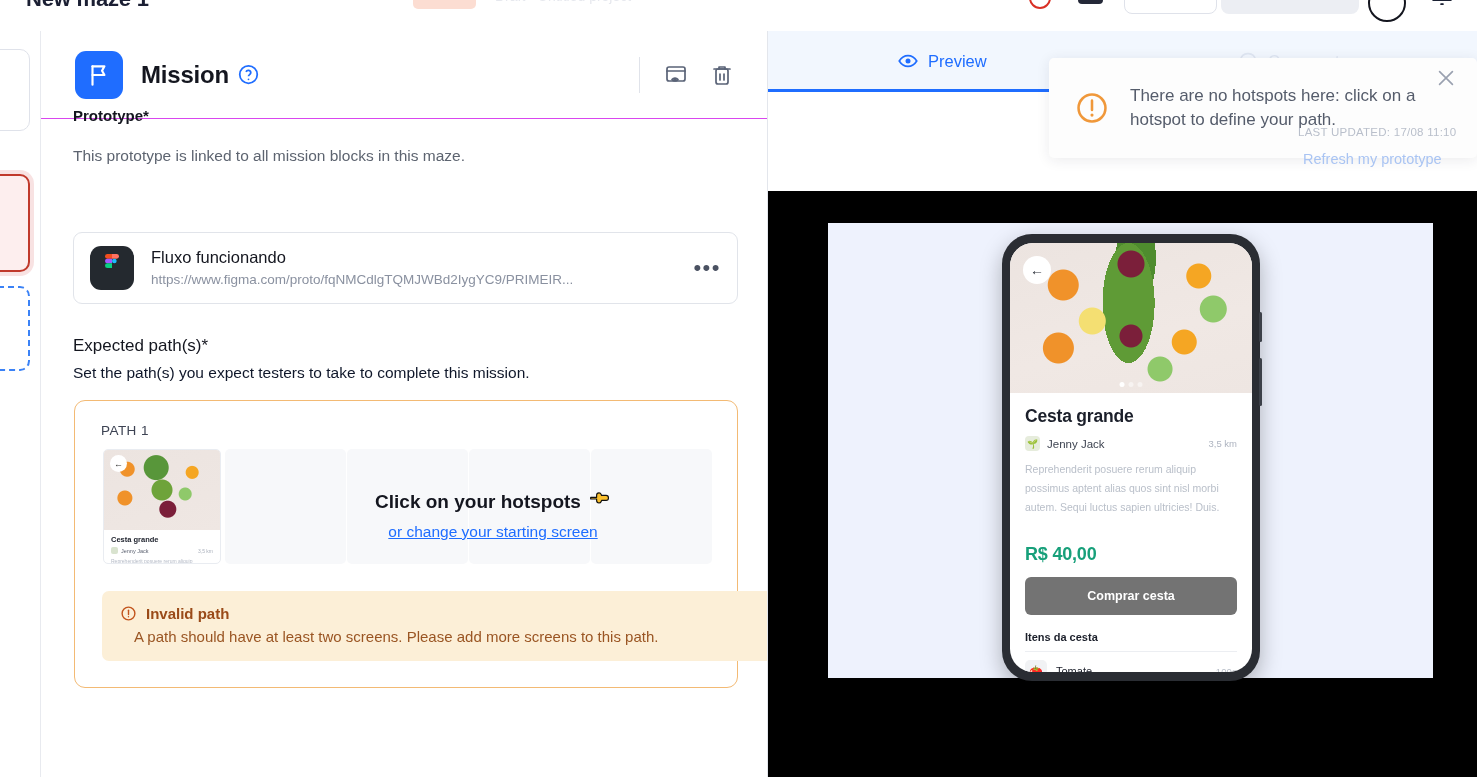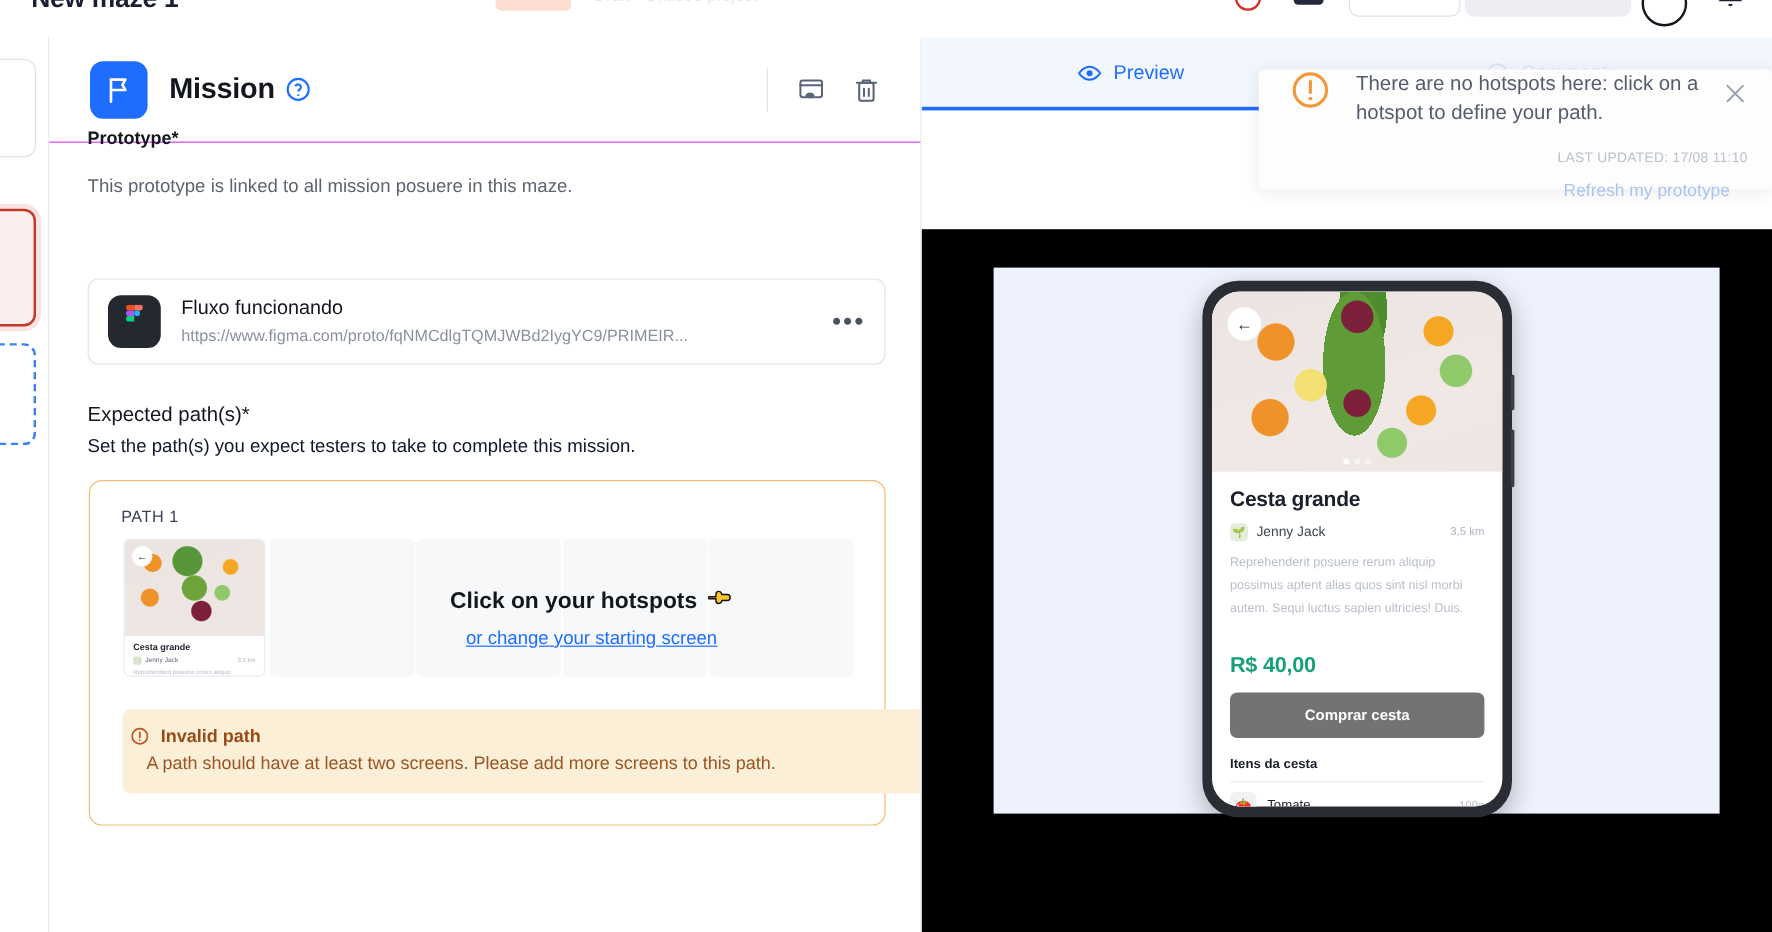--- a/index.html
+++ b/index.html
@@ -196,21 +196,21 @@
   }
   .ov-link {
     display: inline-block; margin-top: 9px;
     font-size: 15.5px; color: #1f6dff; text-decoration: underline;
     cursor: pointer;
   }
 
   .warn {
     position: absolute; left: 27px; top: 190px;
     width: 736px; height: 70px;
-    background: #fcefd7; border-radius: 7px; padding: 14px 6px;
+    background: #fcefd7; border-radius: 7px; padding: 14px 18px;
   }
   .warn-head { display: flex; align-items: center; gap: 9px; }
   .warn-title { font-size: 15px; font-weight: 700; color: #9a4a18; }
   .warn-icon { width: 17px; height: 17px; color: #c2541c; flex: none; }
   .warn-body { margin-left: 14px; margin-top: 6px; font-size: 15px; color: #9a5523; }
 
   
   .right {
     position: absolute; left: 768px; top: 31px; width: 709px; height: 746px;
     background: #fff; overflow: hidden;
@@ -229,21 +229,21 @@
   .tab-icon { width: 20px; height: 20px; display: flex; }
   .tab-underline {
     position: absolute; left: 0; top: 58px; width: 430px; height: 3px; background: #1f6dff;
   }
 
   .toast {
     position: absolute; left: 281px; top: 27px;
     width: 428px; height: 100px;
     background: #fdfdfd; border-radius: 5px;
     box-shadow: 0 2px 14px rgba(28,35,60,.09);
-    display: flex; align-items: flex-start; padding: 0 26px; gap: 21px;
+    display: flex; align-items: center; padding: 0 26px; gap: 21px;
   }
   .toast-icon { width: 34px; height: 34px; color: #f0983a; flex: none; }
   .toast-text { font-size: 17px; color: #555c6b; line-height: 1.44; }
   .toast-close {
     position: absolute; right: 20px; top: 36px;
     width: 22px; height: 22px; color: #9aa1b0; cursor: pointer;
   }
   .updated {
     position: absolute; left: 1298px; top: 126px;
     font-size: 11.5px; color: #b9bfcb; letter-spacing: .25px; white-space: nowrap;
@@ -398,21 +398,21 @@
             <path d="M9 6V4h6v2"></path>
             <rect x="6" y="6" width="12" height="15" rx="2"></rect>
             <path d="M10 11v6M14 11v6"></path>
         </svg>
       </div>
     </div>
 
     <div class="panel-body">
 
       <div class="clipped-label">Prototype*</div>
-      <div class="proto-note">This prototype is linked to all mission posuere in this maze.</div>
+      <div class="proto-note">This prototype is linked to all mission blocks in this maze.</div>
 
       <div class="proto-card">
         <div class="figma-tile">
           <svg width="20" height="28" viewBox="0 0 20 30">
             <path d="M5 0h5v5H5a2.5 2.5 0 010-5z" fill="#f24e1e"></path>
             <path d="M10 0h5a2.5 2.5 0 010 5h-5z" fill="#ff7262"></path>
             <path d="M5 5h5v5H5a2.5 2.5 0 010-5z" fill="#a259ff"></path>
             <circle cx="12.5" cy="7.5" r="2.5" fill="#1abcfe"></circle>
             <path d="M5 10h5v5H5a2.5 2.5 0 010-5z" fill="#0acf83"></path>
           </svg>

